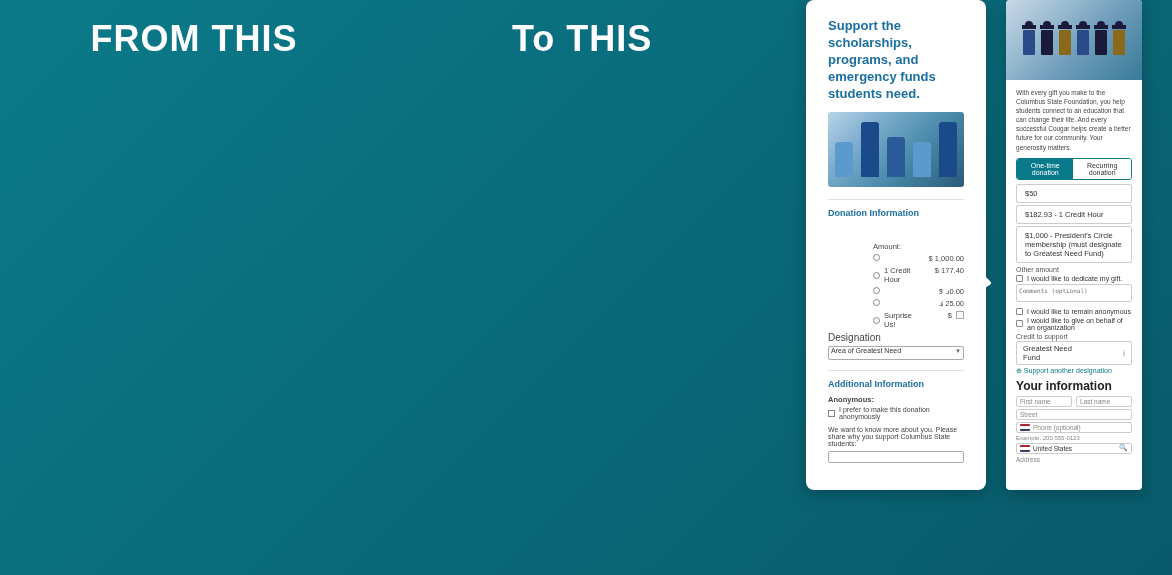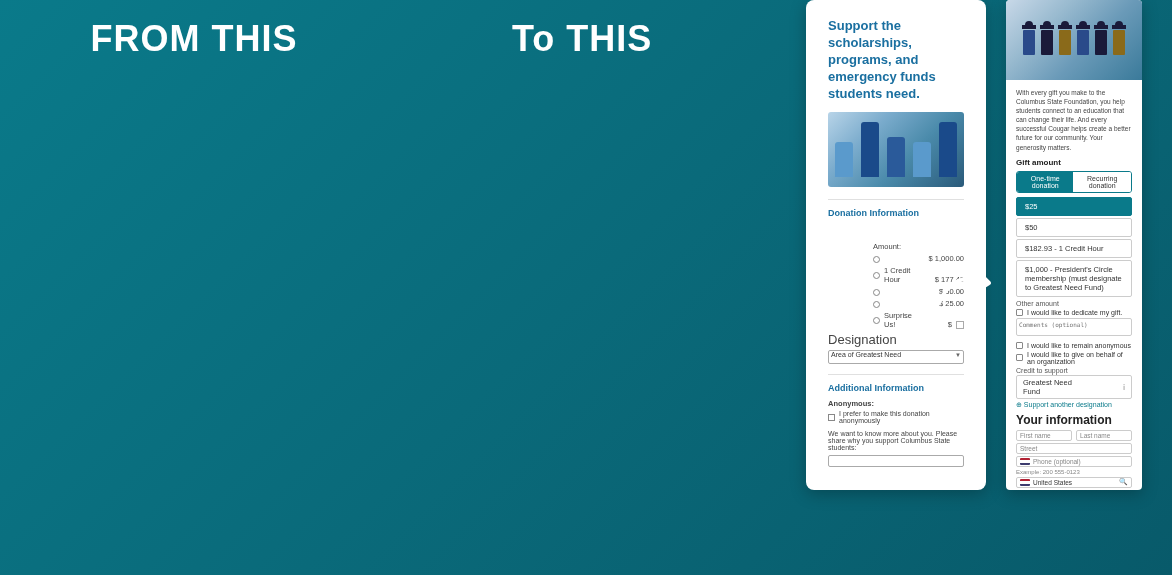--- a/index.html
+++ b/index.html
@@ -134,21 +134,21 @@
 
     .donation-section-title {
       font-size: 9px;
       font-weight: 700;
       color: #1a6fa0;
       margin-bottom: 24px;
     }
 
     .donation-row {
       display: flex;
-      align-items: flex-end;
+      align-items: flex-start;
       font-size: 7.5px;
       color: #444;
       margin-bottom: 3px;
       margin-left: 45px;
     }
 
     .donation-row .label {
       flex: 1;
       display: flex;
       align-items: center;
@@ -173,21 +173,21 @@
 
     .amount-box {
       width: 20px;
       height: 8px;
       border: 1px solid #aaa;
       display: inline-block;
       margin-left: 4px;
     }
 
     .designation-label {
-      font-size: 13px;
+      font-size: 10px;
       color: #444;
       margin-bottom: 3px;
     }
 
     .designation-select {
       width: 100%;
       height: 14px;
       border: 1px solid #aaa;
       border-radius: 2px;
       font-size: 7px;
@@ -668,30 +668,28 @@
           <div class="grad-figure">
             <div class="grad-cap"></div>
             <div class="grad-gown grad-gown-gold"></div>
           </div>
         </div>
       </div>
 
       <div class="new-form-inner">
         <div class="new-form-desc">With every gift you make to the Columbus State Foundation, you help students connect to an education that can change their life. And every successful Cougar helps create a better future for our community. Your generosity matters.</div>
 
-        <div class="gift-amount-title">Gift amount</div>
         
         
         <div class="tab-row">
           <button class="tab-btn active">One-time donation</button>
           <button class="tab-btn">Recurring donation</button>
         </div>
 
         
-        <div class="amount-option selected">$25</div>
         <div class="amount-option">$50</div>
         <div class="amount-option">$182.93 - 1 Credit Hour</div>
         <div class="amount-option">$1,000 - President's Circle membership (must designate to Greatest Need Fund)</div>
 
         <div class="other-amount-label">Other amount</div>
 
         
         <div class="checkbox-row-new">
           <span class="checkbox-box-new"></span>
           <span>I would like to dedicate my gift.</span>

